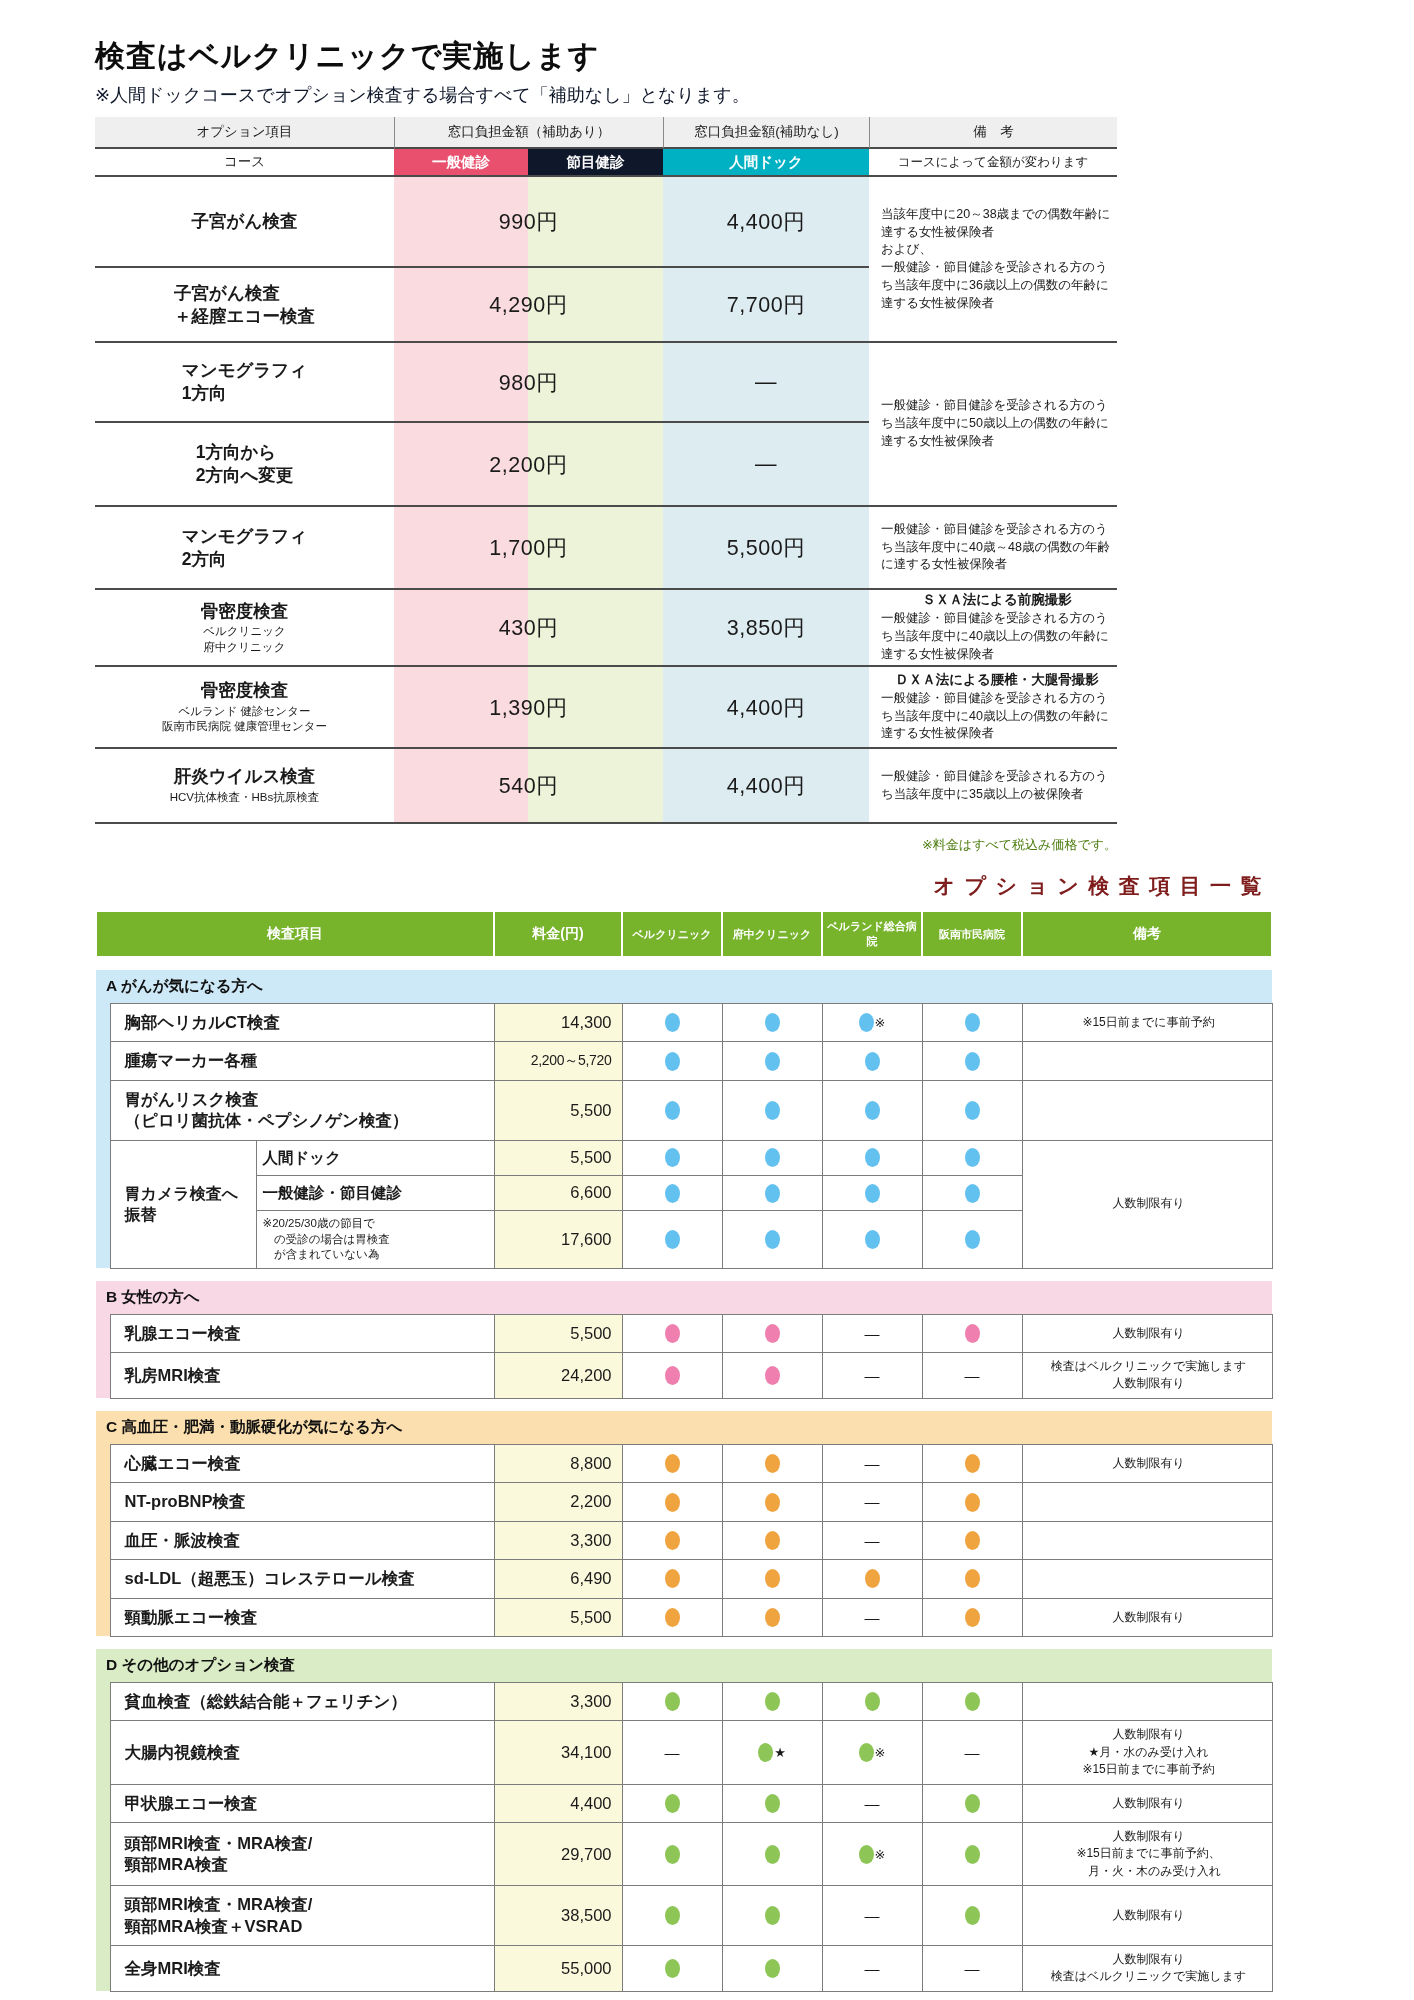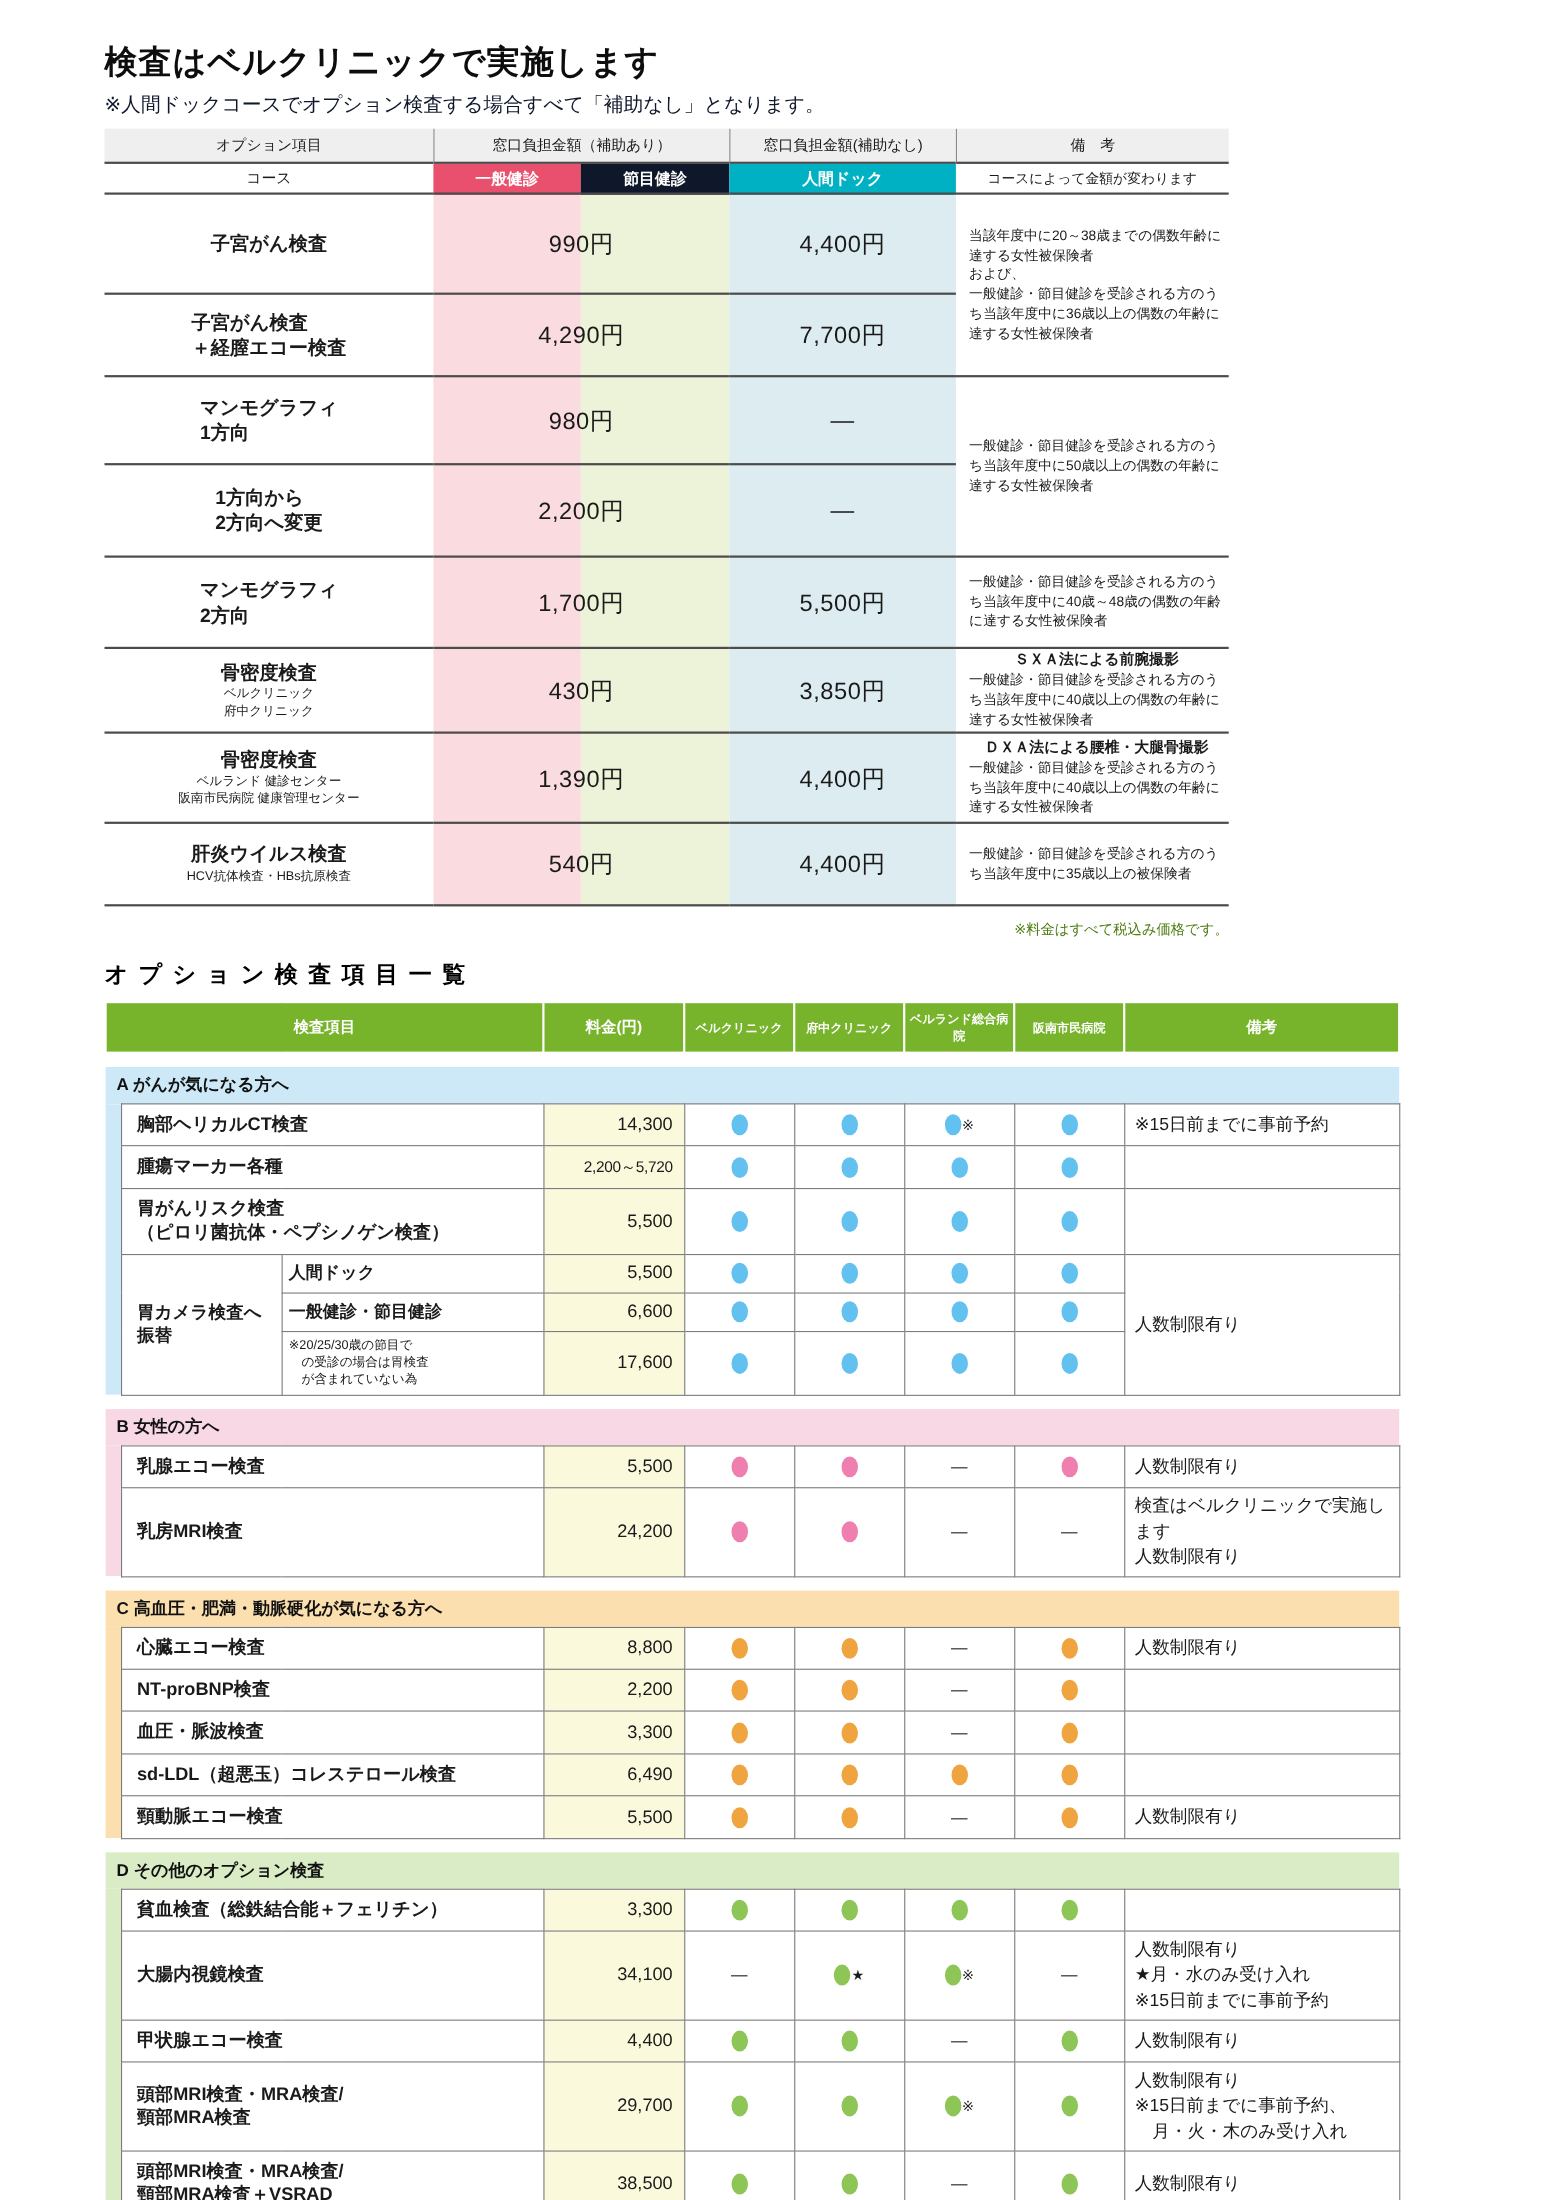--- a/index.html
+++ b/index.html
@@ -33,36 +33,36 @@
   .t1-label .nm{font-size:17.5px;font-weight:700;white-space:pre-line;line-height:1.3;}
   .t1-label .sb{font-size:11.5px;font-weight:400;text-align:center;white-space:pre-line;line-height:1.35;margin-top:2px;}
   .t1-p{font-size:21.5px;border-bottom:2px solid #4b4b4b;letter-spacing:0.5px;}
   .t1-r{border-bottom:2px solid #4b4b4b;flex-direction:column;align-items:flex-start;justify-content:center;
         padding:6px 4px 6px 12px;box-sizing:border-box;}
   .t1-r .rt{font-size:13.5px;font-weight:700;line-height:1.4;}
   .t1-r .rb{font-size:12.5px;line-height:1.42;white-space:pre-line;}
   .tax-note{width:1022px;text-align:right;font-size:13px;margin-top:12px;color:#4d7c0f;}
 
   
-  .t2-title{width:1176px;text-align:left;font-size:21px;font-weight:700;color:#000000;
+  .t2-title{width:1176px;text-align:right;font-size:21px;font-weight:700;color:#7f1d1d;
             letter-spacing:0.45em;margin:18px 0 10px 0;}
   table.t2{border-collapse:collapse;table-layout:fixed;width:1176px;}
   .t2 th{background:#77b32b;color:#fff;font-weight:700;border:2px solid #ffffff;padding:7px 0;font-size:14px;}
   .t2 th.fac{font-size:11px;padding:7px 0;}
   .t2 td{vertical-align:middle;}
   .t2 td.name,.t2 td.subname,.t2 td.grouplabel,.t2 td.price,.t2 td.avail,.t2 td.remark{border:1px solid #7c7c7c;}
   .t2 td.name{font-size:16.5px;font-weight:700;text-align:left;padding:8px 2px 8px 14px;white-space:pre-line;line-height:1.3;}
   .t2 td.grouplabel{font-size:16px;font-weight:700;text-align:left;padding-left:14px;white-space:pre-line;line-height:1.35;}
   .t2 td.subname{font-size:15.5px;font-weight:700;text-align:left;padding:7px 2px 7px 6px;white-space:pre-line;line-height:1.3;}
   .t2 td.subname.small{font-size:11.5px;font-weight:400;line-height:1.35;padding:5px 2px 5px 6px;}
   .t2 td.price{background:#fbf9dc;text-align:right;padding-right:10px;font-size:16.5px;}
   .t2 td.price.small{font-size:14px;letter-spacing:-0.3px;}
   .t2 td.avail{text-align:center;}
   .t2 td.avail.dash{font-size:15px;}
-  .t2 td.remark{font-size:16px;text-align:left;padding:5px 6px 5px 9px;white-space:pre-line;line-height:1.45;}
+  .t2 td.remark{font-size:12px;text-align:center;padding:5px 6px 5px 9px;white-space:pre-line;line-height:1.45;}
   .t2 td.secbar{font-size:15.5px;font-weight:700;padding:6px 0 6px 10px;color:#111;border:none;text-align:left;}
   .t2 td.strip{border:none;}
   .t2 tr.spacer td{border:none;height:12px;background:#fff;padding:0;}
   .secA{background:#cde9f7;} .secB{background:#f9d8e6;} .secC{background:#fcdfae;} .secD{background:#daecc5;}
   .dot{display:inline-block;width:15px;height:19px;border-radius:50%;vertical-align:middle;}
   .dotA{background:#63c1ef;} .dotB{background:#ef7fae;} .dotC{background:#f0a440;} .dotD{background:#8dc556;}
   .suffix{font-size:13px;vertical-align:middle;margin-left:1px;}
   .footer-note{font-size:13px;margin-top:14px;width:1290px;color:#1f1f1f;}
 </style>
 </head>

